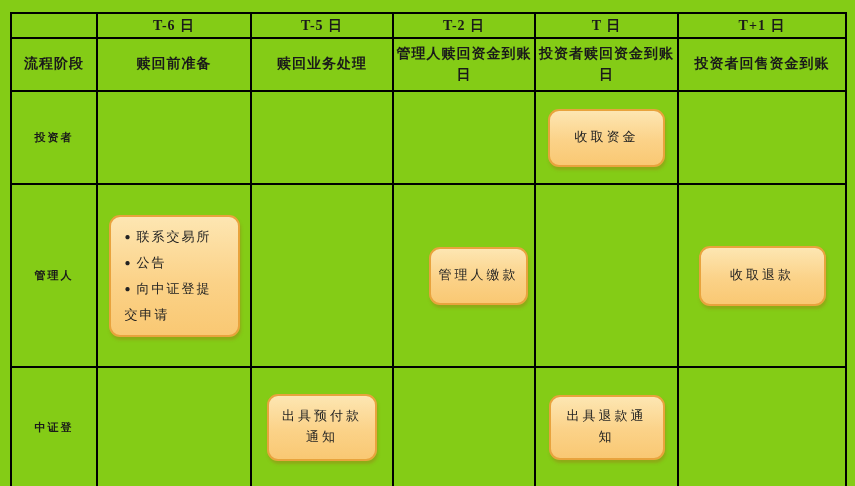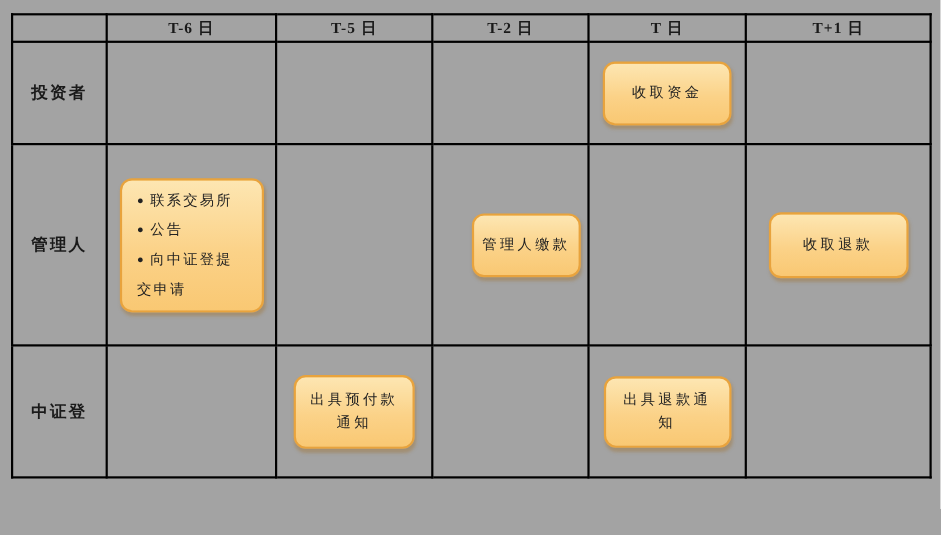--- a/index.html
+++ b/index.html
@@ -1,19 +1,19 @@
 <!DOCTYPE html>
 <html><head>
 <meta charset="utf-8">
 <style>
   html,body{margin:0;padding:0;background:#ffffff;}
   .canvas{
     position:relative;
     width:855px;height:486px;
-    background:#a3a3a3;
+    background:#84cc16;
     font-family:"Liberation Serif","DejaVu Serif",serif;
     color:#1a1a1a;
   }
   table.process{
     position:absolute;left:10px;top:12px;
     border-collapse:collapse;
     table-layout:fixed;
     width:835px;
   }
   table.process td{
@@ -22,21 +22,21 @@
     text-align:center;
     vertical-align:middle;
     overflow:hidden;
   }
   
   .row-days td{height:23px;font-size:14px;font-weight:bold;letter-spacing:1px;}
   .row-stage td{height:51px;font-size:14px;font-weight:bold;letter-spacing:1px;line-height:1.45;padding:2px 6px;}
   .row-investor td{height:91px;}
   .row-manager td{height:181px;}
   .row-csdc td{height:118px;}
-  .lane-label{font-size:15px;font-weight:bold;letter-spacing:2px;}
+  .lane-label{font-size:11px;font-weight:bold;letter-spacing:2px;}
 
   .box{
     box-sizing:border-box;
     margin:0 auto;
     border:2px solid #E8A33D;
     border-radius:11px;
     background:linear-gradient(to bottom,#FDE6B2 0%,#FBD288 55%,#F9C873 100%);
     box-shadow:1px 3px 3px rgba(160,105,25,0.35);
     display:flex;align-items:center;justify-content:center;
     font-size:13px;letter-spacing:3px;line-height:1.6;
@@ -72,20 +72,28 @@
     <tbody>
         <tr class="row-days">
       <td></td>
       <td>T-6 日</td>
       <td>T-5 日</td>
       <td>T-2 日</td>
       <td>T 日</td>
       <td>T+1 日</td>
     </tr>
 
+    <tr class="row-stage">
+      <td>流程阶段</td>
+      <td>赎回前准备</td>
+      <td>赎回业务处理</td>
+      <td>管理人赎回资金到账日</td>
+      <td>投资者赎回资金到账日</td>
+      <td>投资者回售资金到账</td>
+    </tr>
 
     <tr class="row-investor">
       <td class="lane-label">投资者</td>
       <td></td>
       <td></td>
       <td></td>
       <td>
         <div class="box box-receive-funds">收取资金</div>
       </td>
       <td></td>

